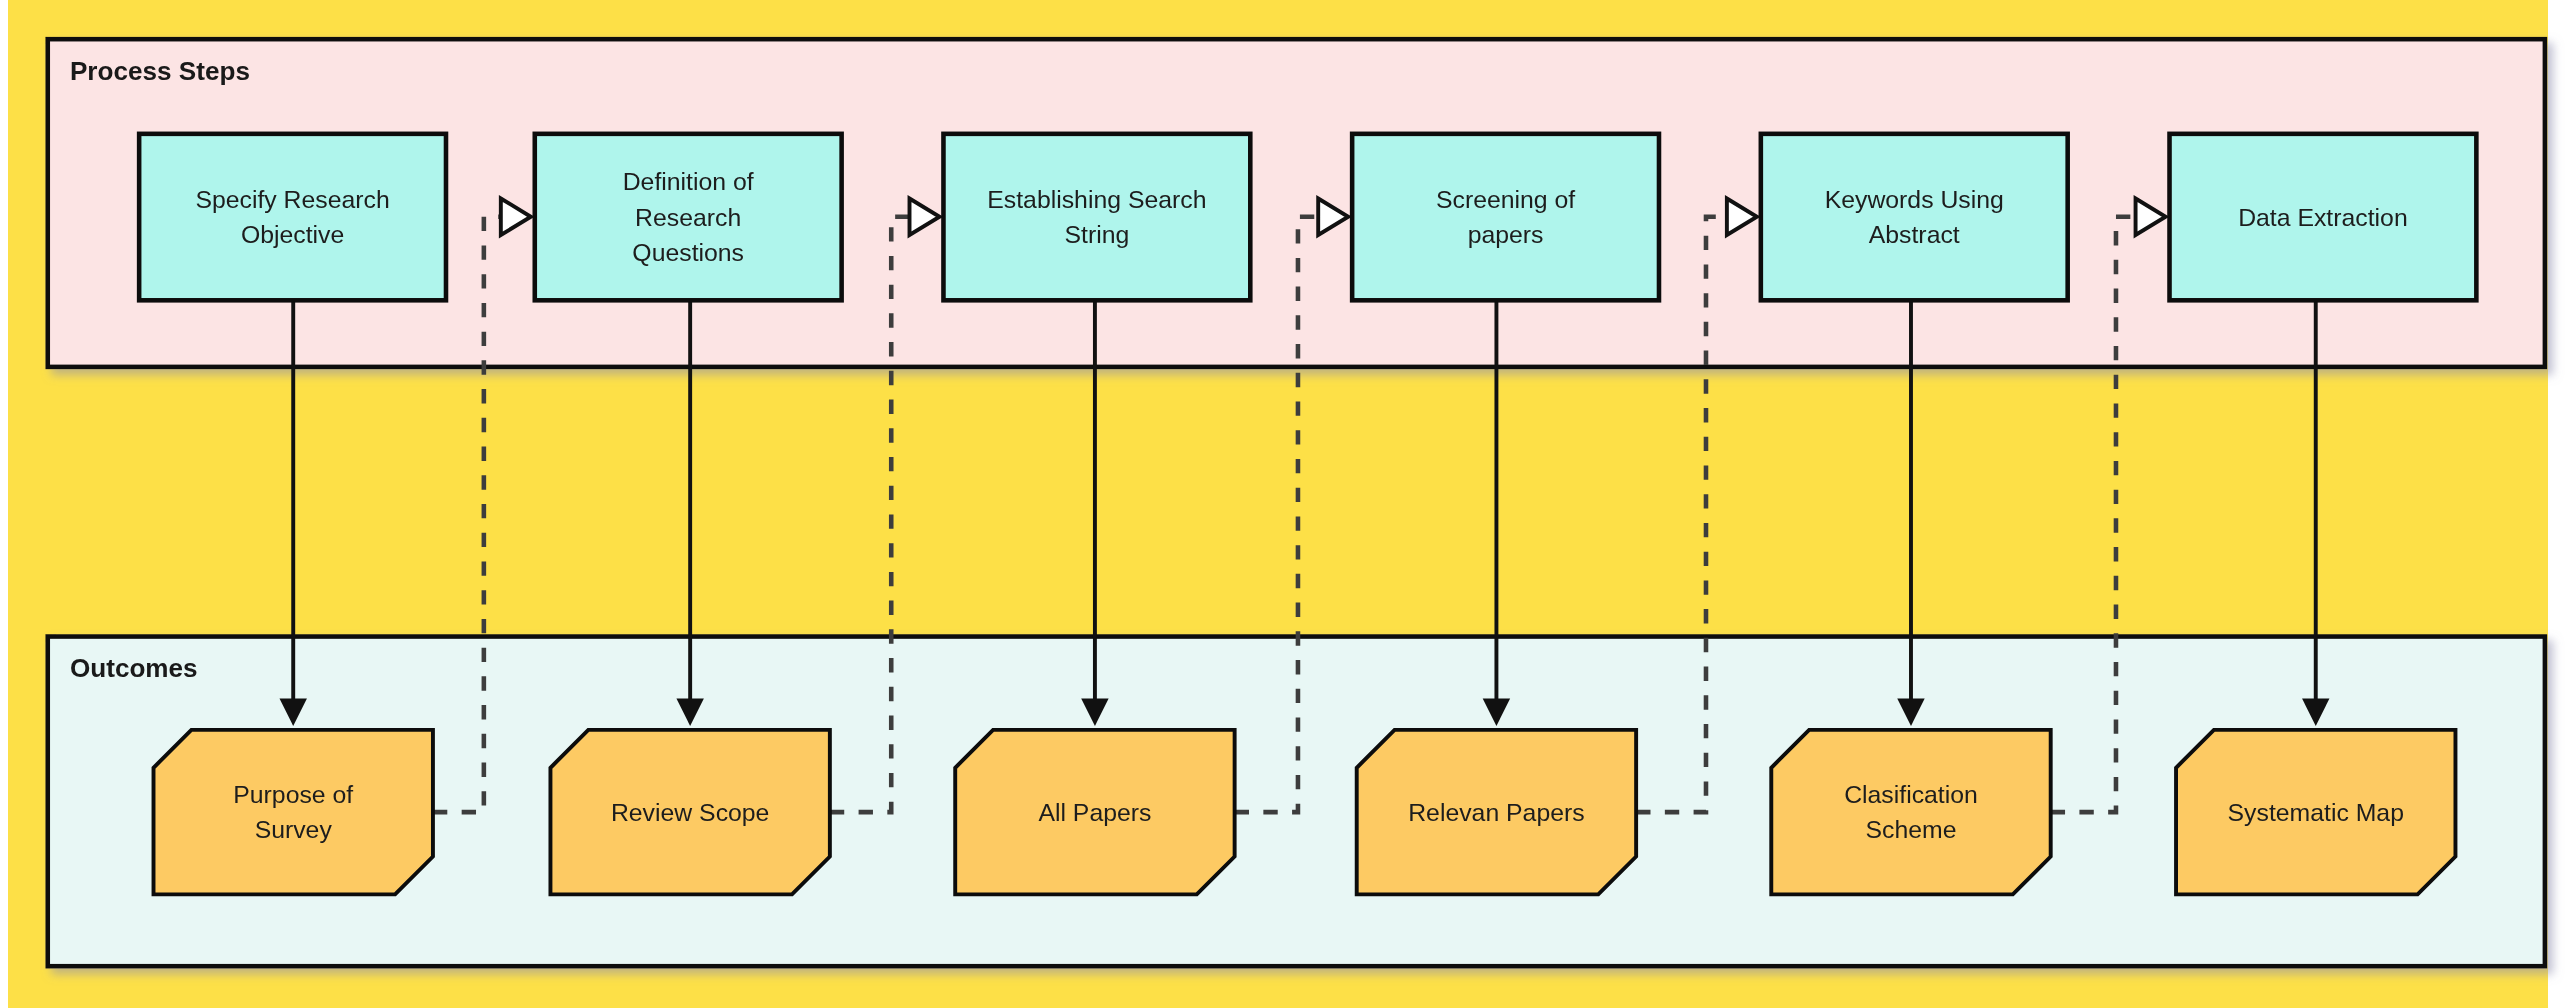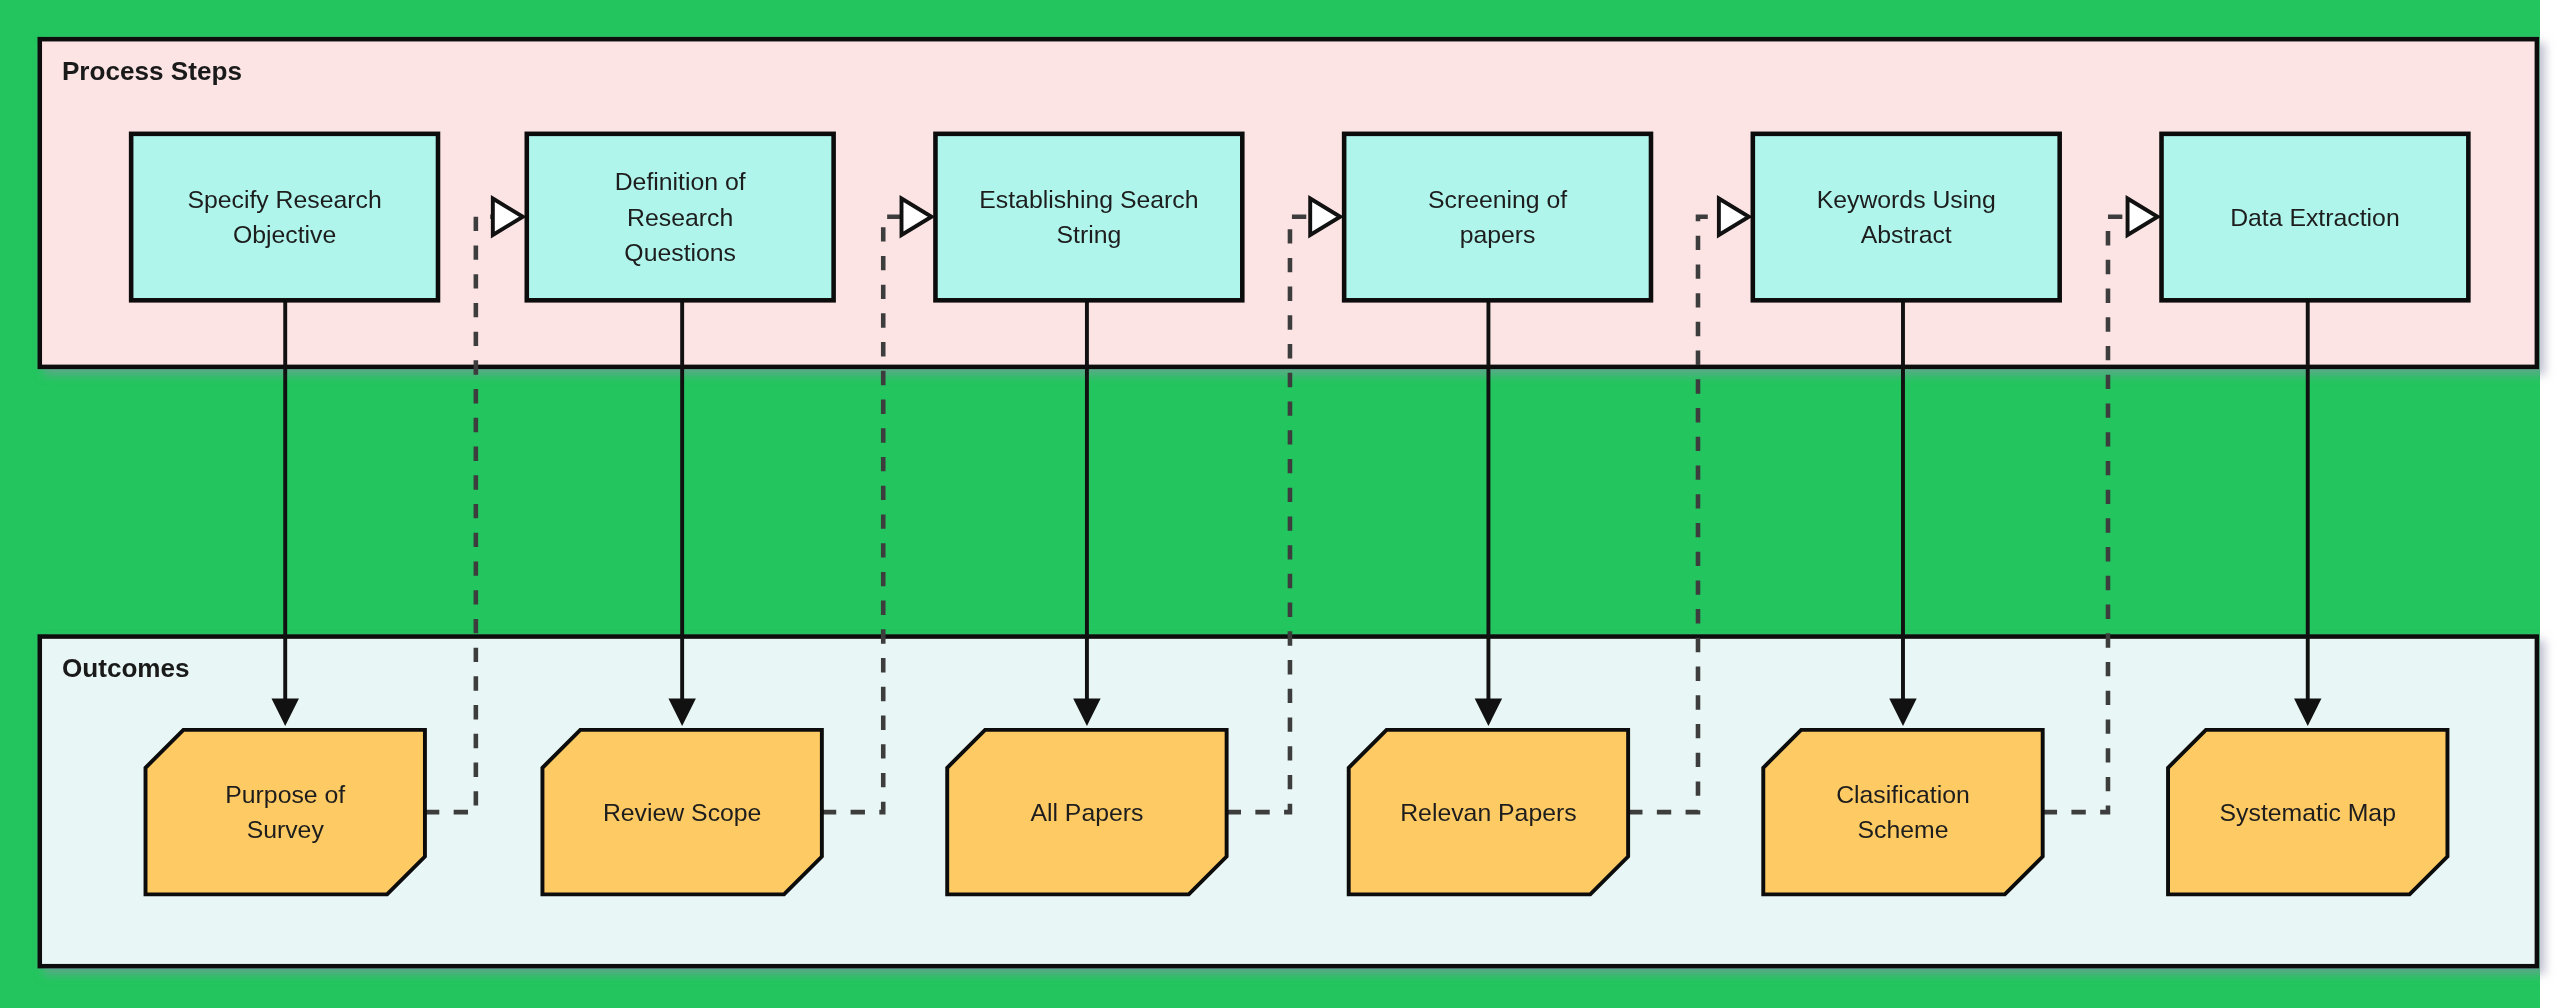--- a/index.html
+++ b/index.html
@@ -11,21 +11,22 @@
   body {
     font-family: "Liberation Sans", sans-serif;
     width: 2576px;
     height: 1008px;
     overflow: hidden;
   }
   #diagram-root {
     position: relative;
     width: 2540px;
     height: 1008px;
-    background: #22c55e;
+    background: #fde047;
+    margin-left: 8px;
   }
   svg.diagram-canvas {
     display: block;
     width: 2576px;
     height: 1008px;
   }
   .swimlane-title {
     font-family: "Liberation Sans", sans-serif;
     font-size: 40px;
     font-weight: bold;

